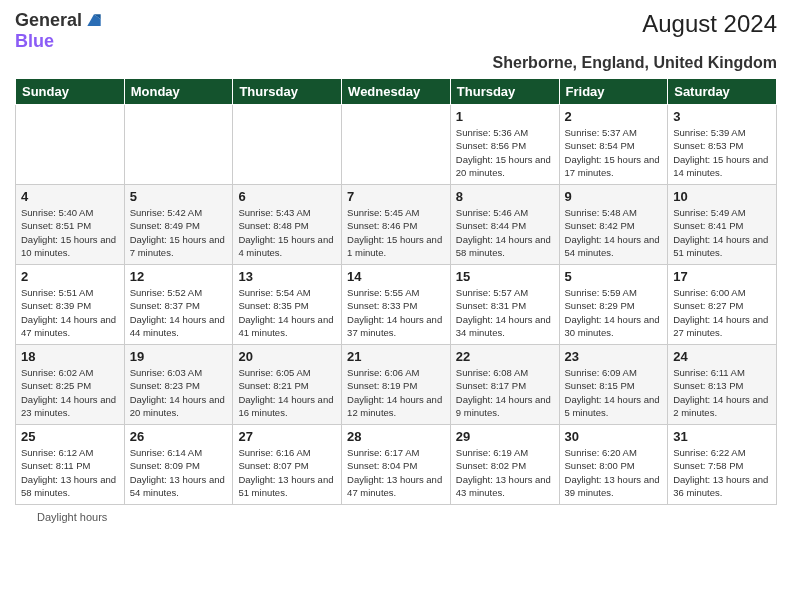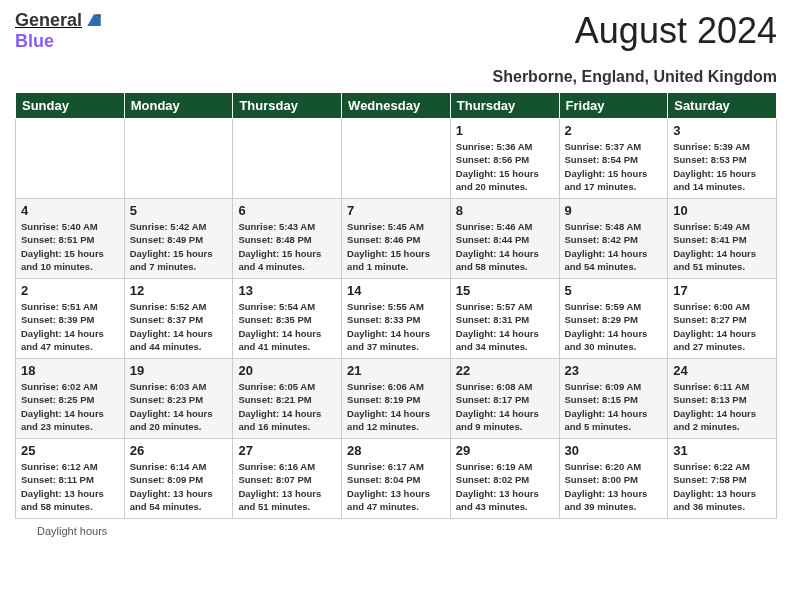--- a/index.html
+++ b/index.html
@@ -22,42 +22,41 @@
       margin-bottom: 6px;
     }
     .logo {
       display: flex;
       flex-direction: column;
       align-items: flex-start;
     }
     .logo-text {
       display: flex;
       align-items: flex-end;
-      text-decoration: underline;
     }
     .logo-general {
       font-size: 18px;
       font-weight: bold;
       color: #333;
     }
     .logo-blue {
       font-size: 18px;
       font-weight: bold;
       color: #8b5cf6;
     }
     .logo-icon {
       width: 20px;
       height: 20px;
       margin-left: 2px;
     }
     .title-section {
       text-align: right;
     }
     .month-year {
-      font-size: 36px;
+      font-size: 24px;
       font-weight: normal;
       color: #222;
     }
     .location {
       font-size: 16px;
       color: #333;
       font-weight: bold;
       margin-top: 16px;
     }
     .calendar {
@@ -88,21 +87,20 @@
     .cell-day {
       font-size: 13px;
       font-weight: bold;
       color: #222;
       margin-bottom: 2px;
     }
     .cell-info {
       font-size: 9.5px;
       line-height: 1.4;
       color: #333;
-      font-weight: bold;
     }
     .empty-cell {
       background: #fff !important;
     }
     .footer {
       margin-top: 6px;
       font-size: 11px;
       color: #555;
       padding-left: 22px;
     }

